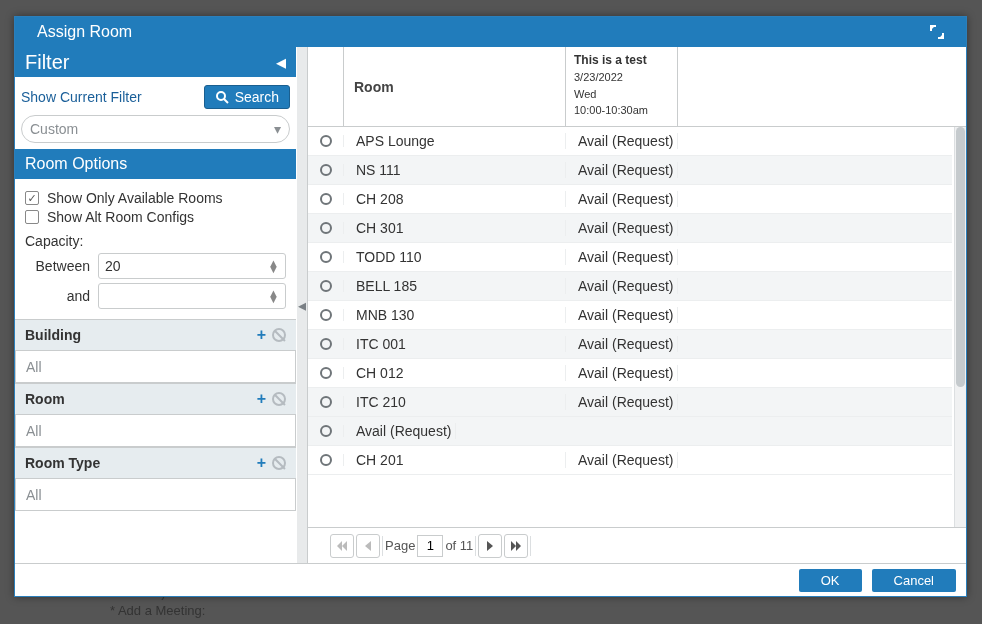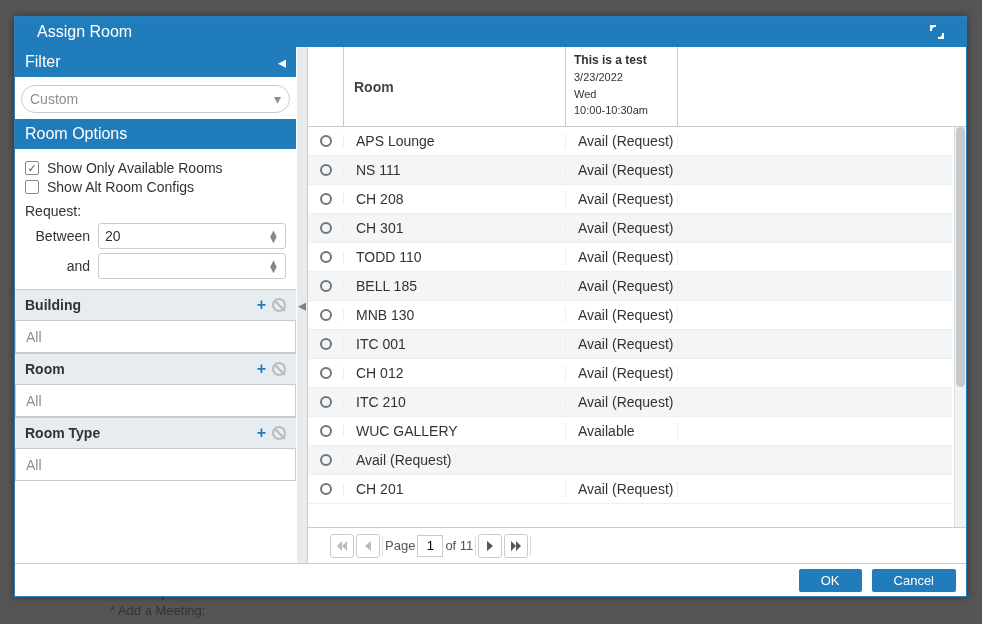--- a/index.html
+++ b/index.html
@@ -10,21 +10,21 @@
     box-shadow: 0 0 8px rgba(0,0,0,0.4);
   }
   .titlebar {
     height: 30px; background: #217cbb; color: #fff; display: flex; align-items: center;
     padding: 0 22px; font-size: 16px; justify-content: space-between;
   }
   .modal-body { flex: 1; display: flex; overflow: hidden; }
   .left-panel { width: 282px; border-right: 1px solid #fff; display:flex; flex-direction:column; overflow:hidden; background:#fff;}
   .filter-header {
     height: 30px; background: #217cbb; color:#fff; display:flex; align-items:center; justify-content:space-between;
-    padding: 0 10px; font-size:16px;
+    padding: 0 10px; font-size:20px;
   }
   .filter-top {
     padding: 8px 6px 6px 6px;
   }
   .show-filter-row { display:flex; justify-content:space-between; align-items:center; margin-bottom:6px;}
   .link { color:#1a5f99; font-size:14px; cursor:pointer;}
   .search-btn {
     display:flex; align-items:center; gap:6px; background:#217cbb; color:#fff; border:1px solid #1a5f90;
     border-radius:3px; padding:3px 10px; font-size:14px; cursor:pointer;
   }
@@ -123,37 +123,47 @@
   <div class="modal-body">
 
     <div class="left-panel">
 
       <div class="filter-header">
         <span>Filter</span>
         <span>◂</span>
       </div>
 
       <div class="filter-top">
+        <div class="show-filter-row">
+          <span class="link">Show Current Filter</span>
+          <div class="search-btn">
+            <svg width="14" height="14" viewBox="0 0 14 14" fill="none" stroke="#fff" stroke-width="2">
+                <circle cx="6" cy="6" r="4"></circle>
+                <line x1="9" y1="9" x2="13" y2="13"></line>
+              </svg>
+            <span>Search</span>
+          </div>
+        </div>
         <div class="combo">
           <span>Custom</span>
           <span>▾</span>
         </div>
       </div>
 
       <div class="section-header">Room Options</div>
       <div class="section-body">
         <div class="chk-row">
           <span class="chk">✓</span>
           <span>Show Only Available Rooms</span>
         </div>
         <div class="chk-row">
           <span class="chk"></span>
           <span>Show Alt Room Configs</span>
         </div>
-        <div style="margin-top:8px;">Request:</div>
+        <div style="margin-top:8px;">Capacity:</div>
         <div class="cap-row">
           <span class="lbl">Between</span>
           <div class="numbox">
             <span>20</span>
             <span class="spinner">▲<br>▼</span>
           </div>
         </div>
         <div class="cap-row">
           <span class="lbl">and</span>
           <div class="numbox">
@@ -274,27 +284,20 @@
                 <div class="g-room">CH 012</div>
                 <div class="g-avail">Avail (Request)</div>
               </div>
               <div class="grow alt">
                 <div class="g-sel">
                   <span class="radio"></span>
                 </div>
                 <div class="g-room">ITC 210</div>
                 <div class="g-avail">Avail (Request)</div>
               </div>
-              <div class="grow">
-                <div class="g-sel">
-                  <span class="radio"></span>
-                </div>
-                <div class="g-room">WUC GALLERY</div>
-                <div class="g-avail">Available</div>
-              </div>
               <div class="grow alt">
                 <div class="g-sel">
                   <span class="radio"></span>
                 </div>
                 <div class="g-avail">Avail (Request)</div>
               </div>
               <div class="grow">
                 <div class="g-sel">
                   <span class="radio"></span>
                 </div>

